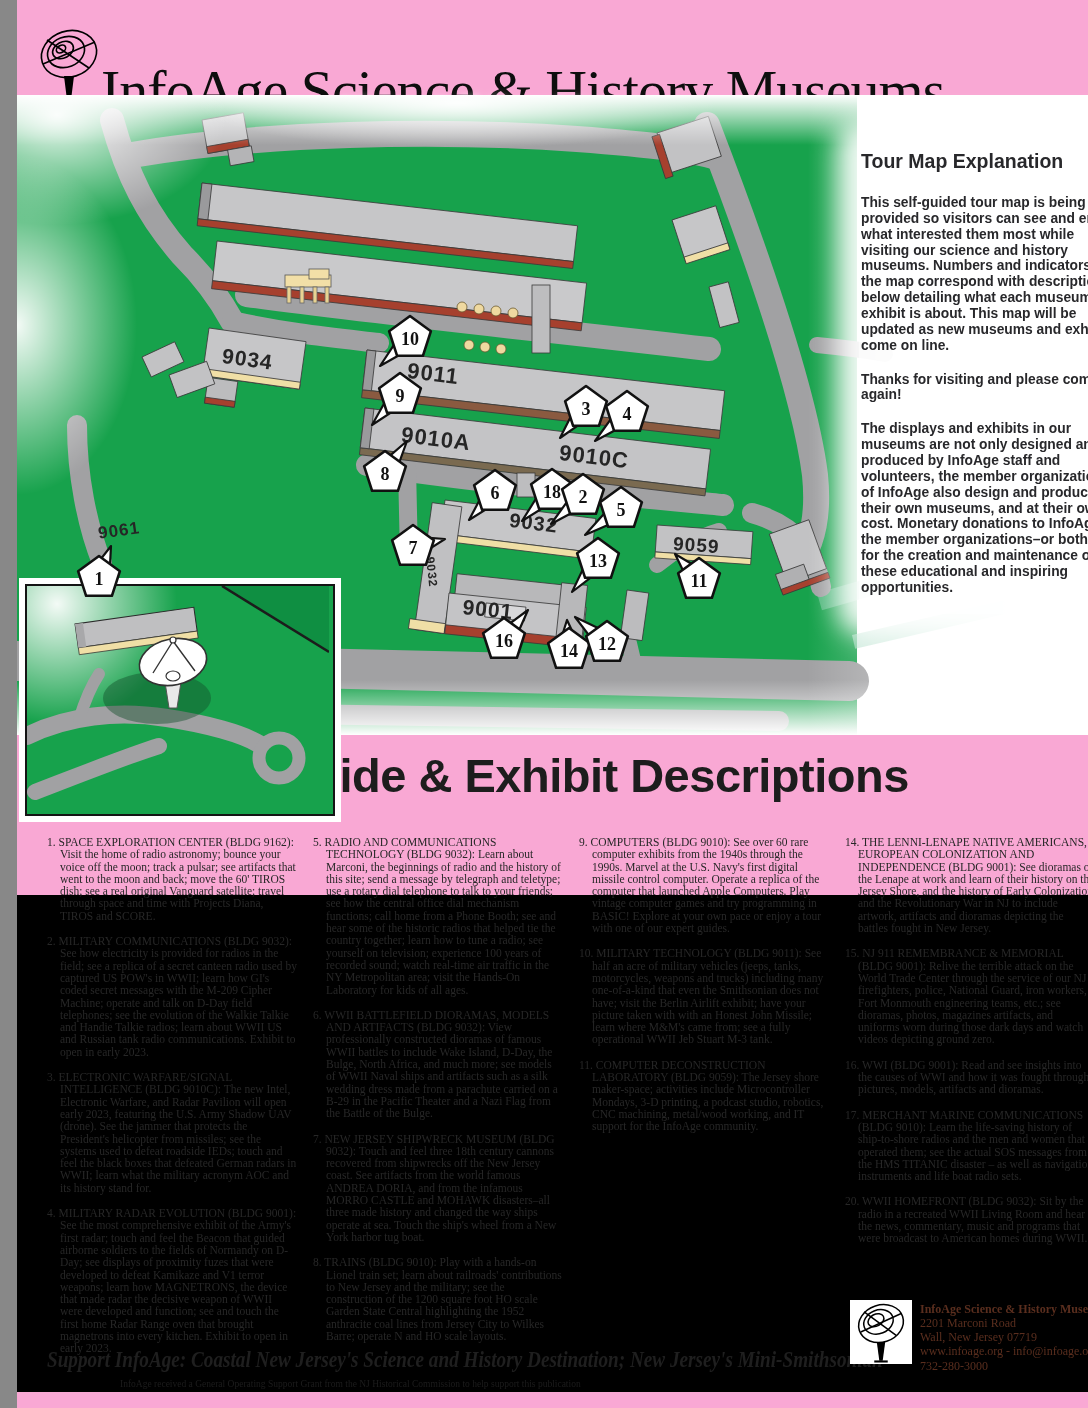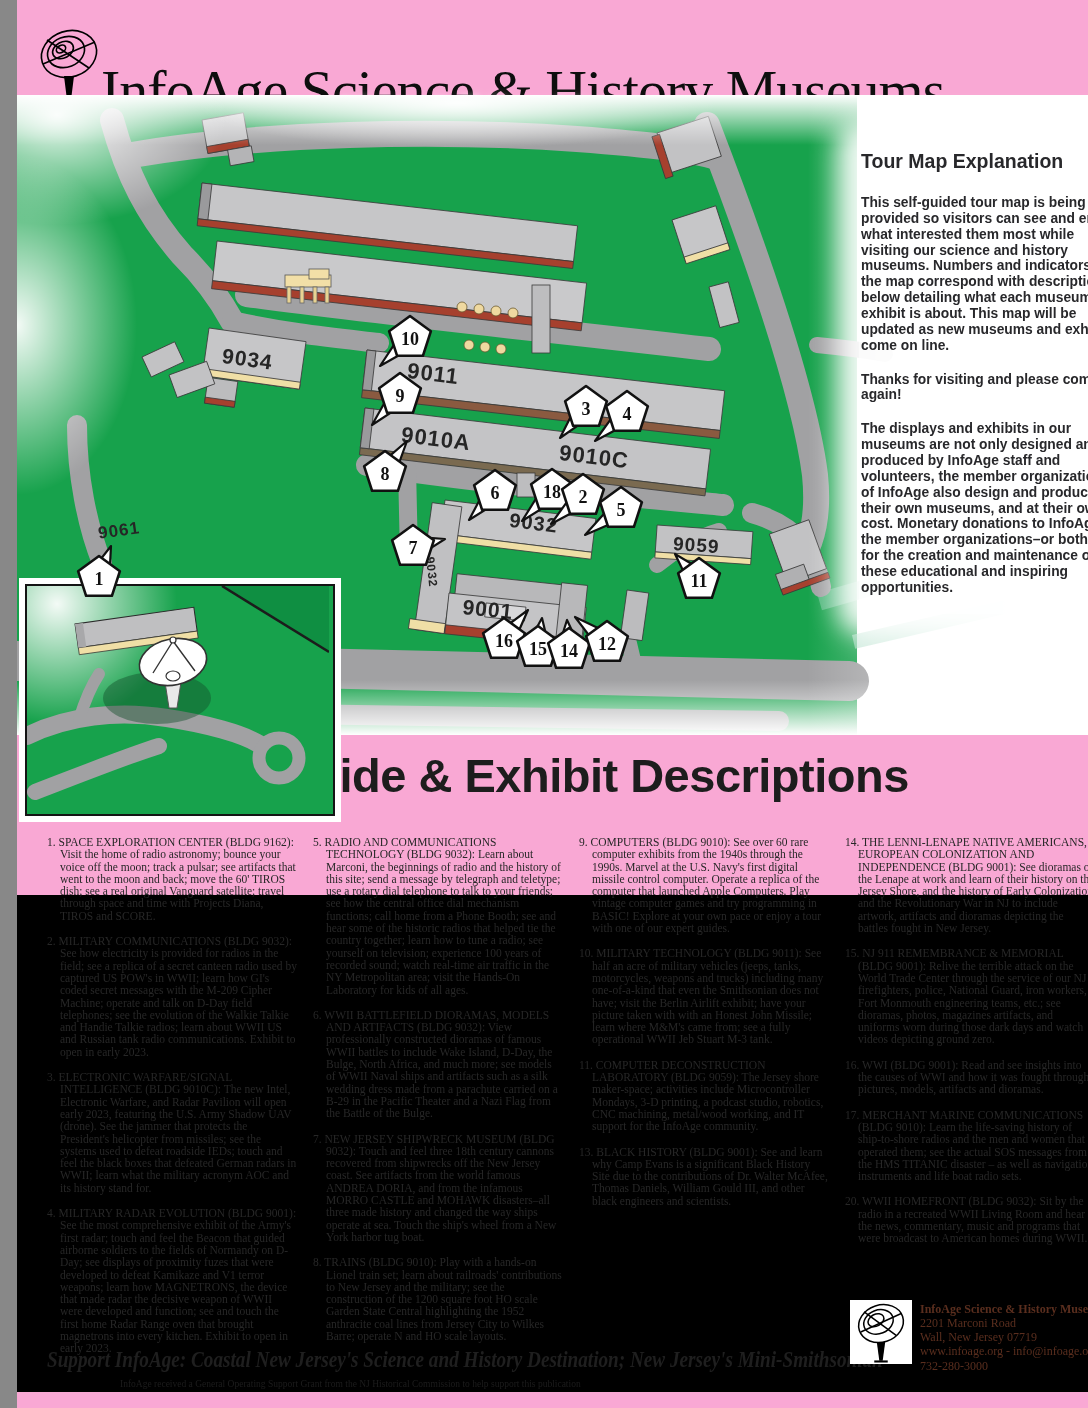--- a/index.html
+++ b/index.html
@@ -309,34 +309,34 @@
         <div class="mk" style="left: 554px; top: 459px;"><svg width="100" height="100" viewBox="0 0 100 100">
             <polygon points="36.17341538229091,51.35113204733314 14,76 44.37028313611194,62.700641244931475" fill="#ffffff" stroke="#111" stroke-width="2.2" stroke-linejoin="round"></polygon>
             <polygon points="50,28 70.9,43.2 62.9,67.8 37.1,67.8 29.1,43.2" fill="#ffffff" stroke="#111" stroke-width="2.6" stroke-linejoin="round"></polygon>
             <text x="50" y="56.5" text-anchor="middle" font-family="Liberation Serif,serif" font-size="18" font-weight="bold" fill="#111">5</text>
           </svg></div>
         <div class="mk" style="left: 346px; top: 497px;"><svg width="100" height="100" viewBox="0 0 100 100">
             <polygon points="63.33945937699831,53.88057000058133 82,42 59.94396062648965,40.298574998546684" fill="#ffffff" stroke="#111" stroke-width="2.2" stroke-linejoin="round"></polygon>
             <polygon points="50,28 70.9,43.2 62.9,67.8 37.1,67.8 29.1,43.2" fill="#ffffff" stroke="#111" stroke-width="2.6" stroke-linejoin="round"></polygon>
             <text x="50" y="56.5" text-anchor="middle" font-family="Liberation Serif,serif" font-size="18" font-weight="bold" fill="#111">7</text>
           </svg></div>
+        <div class="mk" style="left: 531px; top: 510px;"><svg width="100" height="100" viewBox="0 0 100 100">
+            <polygon points="37.00009049805255,54.899219625733934 24,82 47.86568649968027,63.727516377056446" fill="#ffffff" stroke="#111" stroke-width="2.2" stroke-linejoin="round"></polygon>
+            <polygon points="50,28 70.9,43.2 62.9,67.8 37.1,67.8 29.1,43.2" fill="#ffffff" stroke="#111" stroke-width="2.6" stroke-linejoin="round"></polygon>
+            <text x="50" y="56.5" text-anchor="middle" font-family="Liberation Serif,serif" font-size="18" font-weight="bold" fill="#111">13</text>
+          </svg></div>
         <div class="mk" style="left: 632px; top: 530px;"><svg width="100" height="100" viewBox="0 0 100 100">
             <polygon points="47.00426287959563,36.43439794533868 26,24 36.7170146548108,45.930319383601606" fill="#ffffff" stroke="#111" stroke-width="2.2" stroke-linejoin="round"></polygon>
             <polygon points="50,28 70.9,43.2 62.9,67.8 37.1,67.8 29.1,43.2" fill="#ffffff" stroke="#111" stroke-width="2.6" stroke-linejoin="round"></polygon>
             <text x="50" y="56.5" text-anchor="middle" font-family="Liberation Serif,serif" font-size="18" font-weight="bold" fill="#111">11</text>
           </svg></div>
         <div class="mk" style="left: 437px; top: 590px;"><svg width="100" height="100" viewBox="0 0 100 100">
             <polygon points="62.9624222367543,45.002439619564605 74,20 52.03025890455188,36.256708953802665" fill="#ffffff" stroke="#111" stroke-width="2.2" stroke-linejoin="round"></polygon>
             <polygon points="50,28 70.9,43.2 62.9,67.8 37.1,67.8 29.1,43.2" fill="#ffffff" stroke="#111" stroke-width="2.6" stroke-linejoin="round"></polygon>
             <text x="50" y="56.5" text-anchor="middle" font-family="Liberation Serif,serif" font-size="18" font-weight="bold" fill="#111">16</text>
-          </svg></div>
-        <div class="mk" style="left: 471px; top: 598px;"><svg width="100" height="100" viewBox="0 0 100 100">
-            <polygon points="58.524559945870664,39.0304112324455 54,20 44.64736933631377,37.180119151171255" fill="#ffffff" stroke="#111" stroke-width="2.2" stroke-linejoin="round"></polygon>
-            <polygon points="50,28 70.9,43.2 62.9,67.8 37.1,67.8 29.1,43.2" fill="#ffffff" stroke="#111" stroke-width="2.6" stroke-linejoin="round"></polygon>
-            <text x="50" y="56.5" text-anchor="middle" font-family="Liberation Serif,serif" font-size="18" font-weight="bold" fill="#111">15</text>
           </svg></div>
         <div class="mk" style="left: 502px; top: 600px;"><svg width="100" height="100" viewBox="0 0 100 100">
             <polygon points="56.18626797871097,37.56094503205428 48,20 42.21727576871845,38.49221117938711" fill="#ffffff" stroke="#111" stroke-width="2.2" stroke-linejoin="round"></polygon>
             <polygon points="50,28 70.9,43.2 62.9,67.8 37.1,67.8 29.1,43.2" fill="#ffffff" stroke="#111" stroke-width="2.6" stroke-linejoin="round"></polygon>
             <text x="50" y="56.5" text-anchor="middle" font-family="Liberation Serif,serif" font-size="18" font-weight="bold" fill="#111">14</text>
           </svg></div>
         <div class="mk" style="left: 540px; top: 593px;"><svg width="100" height="100" viewBox="0 0 100 100">
             <polygon points="45.100780374266066,37.00009049805255 18,24 36.272483622943554,47.86568649968027" fill="#ffffff" stroke="#111" stroke-width="2.2" stroke-linejoin="round"></polygon>
             <polygon points="50,28 70.9,43.2 62.9,67.8 37.1,67.8 29.1,43.2" fill="#ffffff" stroke="#111" stroke-width="2.6" stroke-linejoin="round"></polygon>
             <text x="50" y="56.5" text-anchor="middle" font-family="Liberation Serif,serif" font-size="18" font-weight="bold" fill="#111">12</text>
@@ -368,21 +368,20 @@
       <div class="gcol">
         <p class="gitem">5. RADIO AND COMMUNICATIONS TECHNOLOGY (BLDG 9032): Learn about Marconi, the beginnings of radio and the history of this site; send a message by telegraph and teletype; use a rotary dial telephone to talk to your friends; see how the central office dial mechanism functions; call home from a Phone Booth; see and hear some of the historic radios that helped tie the country together; learn how to tune a radio; see yourself on television; experience 100 years of recorded sound; watch real-time air traffic in the NY Metropolitan area; visit the Hands-On Laboratory for kids of all ages.</p>
         <p class="gitem">6. WWII BATTLEFIELD DIORAMAS, MODELS AND ARTIFACTS (BLDG 9032): View professionally constructed dioramas of famous WWII battles to include Wake Island, D-Day, the Bulge, North Africa, and much more; see models of WWII Naval ships and artifacts such as a silk wedding dress made from a parachute carried on a B-29 in the Pacific Theater and a Nazi Flag from the Battle of the Bulge.</p>
         <p class="gitem">7. NEW JERSEY SHIPWRECK MUSEUM (BLDG 9032): Touch and feel three 18th century cannons recovered from shipwrecks off the New Jersey coast. See artifacts from the world famous ANDREA DORIA, and from the infamous MORRO CASTLE and MOHAWK disasters–all three made history and changed the way ships operate at sea. Touch the ship's wheel from a New York harbor tug boat.</p>
         <p class="gitem">8. TRAINS (BLDG 9010): Play with a hands-on Lionel train set; learn about railroads' contributions to New Jersey and the military; see the construction of the 1200 square foot HO scale Garden State Central highlighting the 1952 anthracite coal lines from Jersey City to Wilkes Barre; operate N and HO scale layouts.</p>
       </div>
       <div class="gcol">
         <p class="gitem">9. COMPUTERS (BLDG 9010): See over 60 rare computer exhibits from the 1940s through the 1990s. Marvel at the U.S. Navy's first digital missile control computer. Operate a replica of the computer that launched Apple Computers. Play vintage computer games and try programming in BASIC! Explore at your own pace or enjoy a tour with one of our expert guides.</p>
         <p class="gitem">10. MILITARY TECHNOLOGY (BLDG 9011): See half an acre of military vehicles (jeeps, tanks, motorcycles, weapons and trucks) including many one-of-a-kind that even the Smithsonian does not have; visit the Berlin Airlift exhibit; have your picture taken with with an Honest John Missile; learn where M&amp;M's came from; see a fully operational WWII Jeb Stuart M-3 tank.</p>
         <p class="gitem">11. COMPUTER DECONSTRUCTION LABORATORY (BLDG 9059): The Jersey shore maker-space; activities include Microcontroller Mondays, 3-D printing, a podcast studio, robotics, CNC machining, metal/wood working, and IT support for the InfoAge community.</p>
-        <p class="gitem">13. BLACK HISTORY (BLDG 9001): See and learn why Camp Evans is a significant Black History Site due to the contributions of Dr. Walter McAfee, Thomas Daniels, William Gould III, and other black engineers and scientists.</p>
       </div>
       <div class="gcol">
         <p class="gitem">14. THE LENNI-LENAPE NATIVE AMERICANS, EUROPEAN COLONIZATION AND INDEPENDENCE (BLDG 9001): See dioramas of the Lenape at work and learn of their history on the Jersey Shore, and the history of Early Colonization and the Revolutionary War in NJ to include artwork, artifacts and dioramas depicting the battles fought in New Jersey.</p>
         <p class="gitem">15. NJ 911 REMEMBRANCE &amp; MEMORIAL (BLDG 9001): Relive the terrible attack on the World Trade Center through the service of our NJ firefighters, police, National Guard, iron workers, Fort Monmouth engineering teams, etc.; see dioramas, photos, magazines artifacts, and uniforms worn during those dark days and watch videos depicting ground zero.</p>
         <p class="gitem">16. WWI (BLDG 9001): Read and see insights into the causes of WWI and how it was fought through pictures, models, artifacts and dioramas.</p>
         <p class="gitem">17. MERCHANT MARINE COMMUNICATIONS (BLDG 9010): Learn the life-saving history of ship-to-shore radios and the men and women that operated them; see the actual SOS messages from the HMS TITANIC disaster – as well as navigation instruments and life boat radio sets.</p>
         <p class="gitem">20. WWII HOMEFRONT (BLDG 9032): Sit by the radio in a recreated WWII Living Room and hear the news, commentary, music and programs that were broadcast to American homes during WWII.</p>
       </div>
     </div>
 

